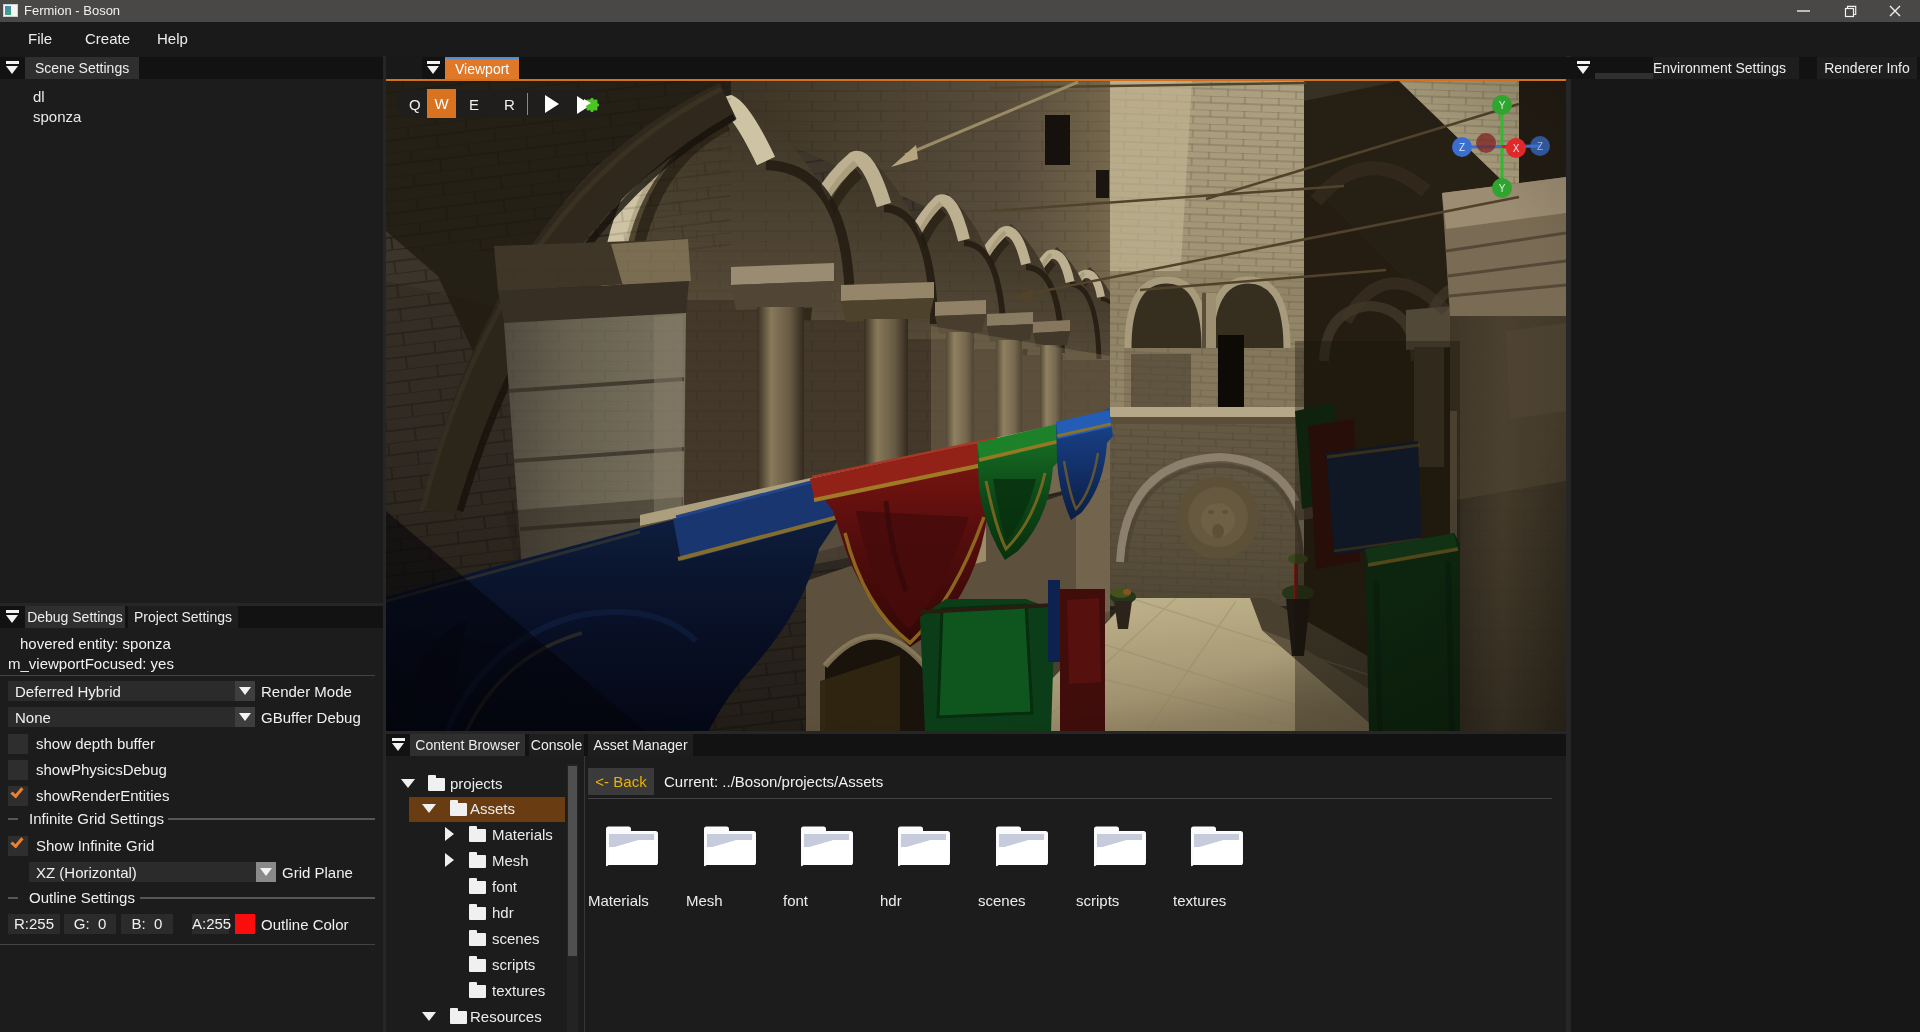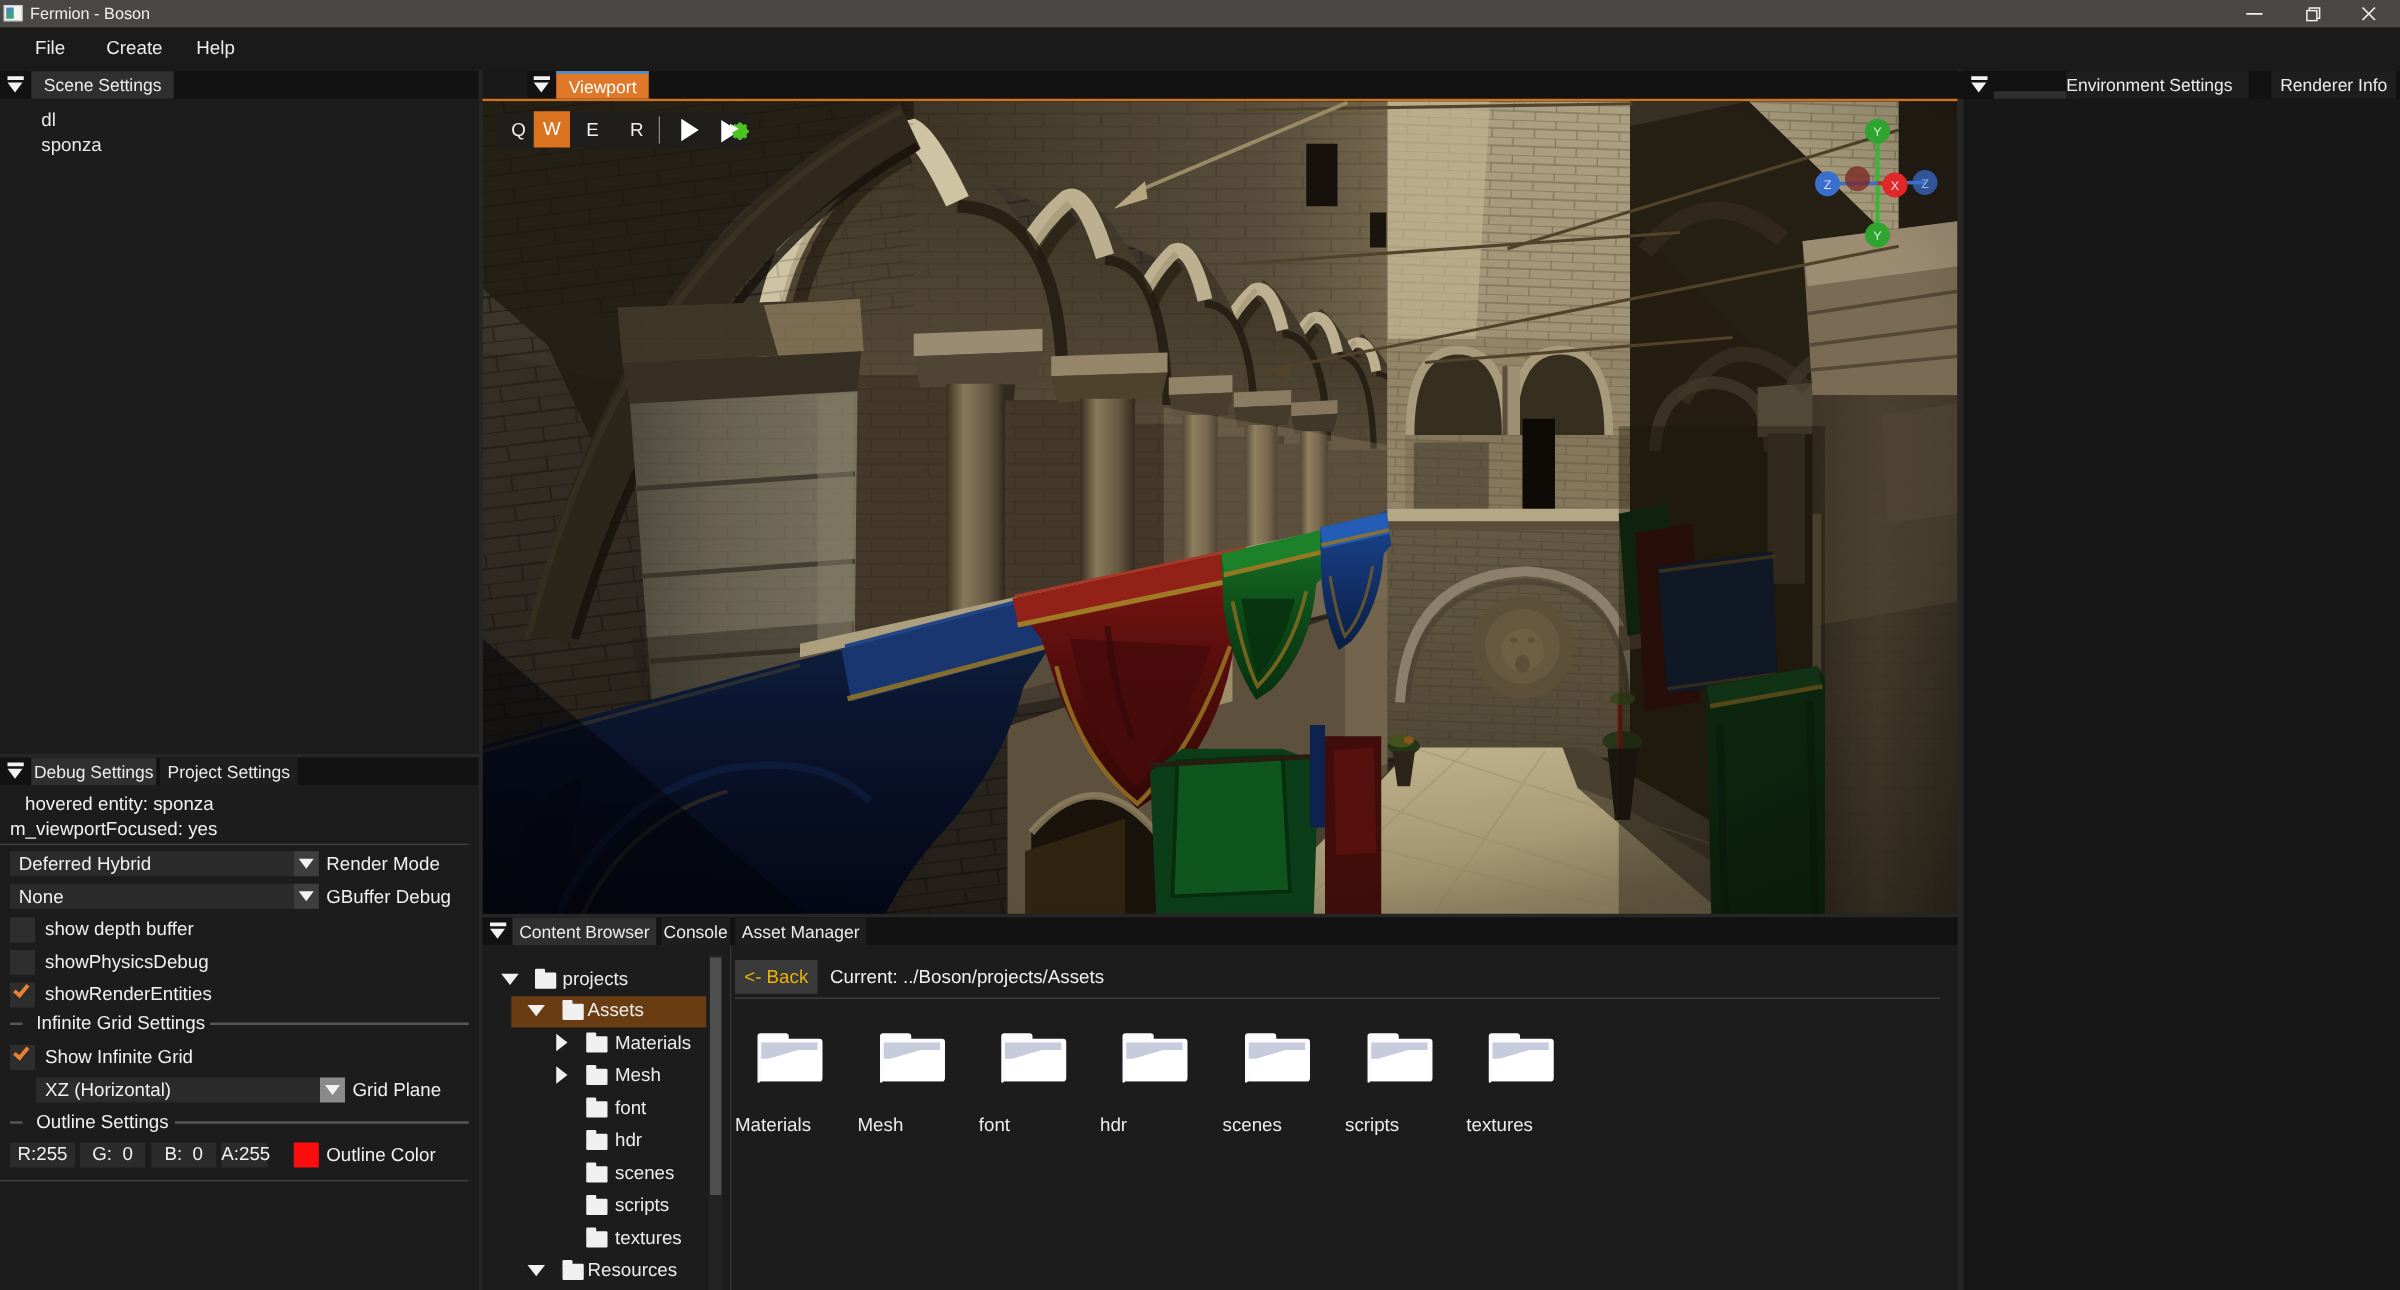--- a/index.html
+++ b/index.html
@@ -156,21 +156,21 @@
     </div>
     <div class="dtext" style="left:282px;top:236px">Grid Plane</div>
 
     <div class="sepline" style="left:8px;top:269px;width:10px;"></div>
     <div class="dtext" style="left:29px;top:261px">Outline Settings</div>
     <div class="sepline" style="left:140px;top:269px;width:235px;"></div>
 
     <div class="dragbox" style="left:8px;top:286px;width:52px;">R:255</div>
     <div class="dragbox" style="left:64px;top:286px;width:52px;">G:&nbsp; 0</div>
     <div class="dragbox" style="left:121px;top:286px;width:52px;">B:&nbsp; 0</div>
-    <div class="dragbox" style="left:177px;top:286px;width:37px;">A:255</div>
+    <div class="dragbox" style="left:192px;top:286px;width:37px;">A:255</div>
     <div style="position:absolute;left:235px;top:286px;width:20px;height:20px;background:#fb0d0d;"></div>
     <div class="dtext" style="left:261px;top:288px">Outline Color</div>
     <div class="sepline" style="left:0;top:316px;width:375px;height:1px;background:#434343"></div>
   </div>
 
   <div class="split" style="left:383px;top:56px;width:3px;height:976px;"></div>
   <div class="split" style="left:0;top:603px;width:383px;height:3px;"></div>
   <div class="split" style="left:1566px;top:56px;width:5px;height:976px;"></div>
 
   <div class="tabstrip" style="left:386px;top:57px;width:1180px;margin-left:36px;">

